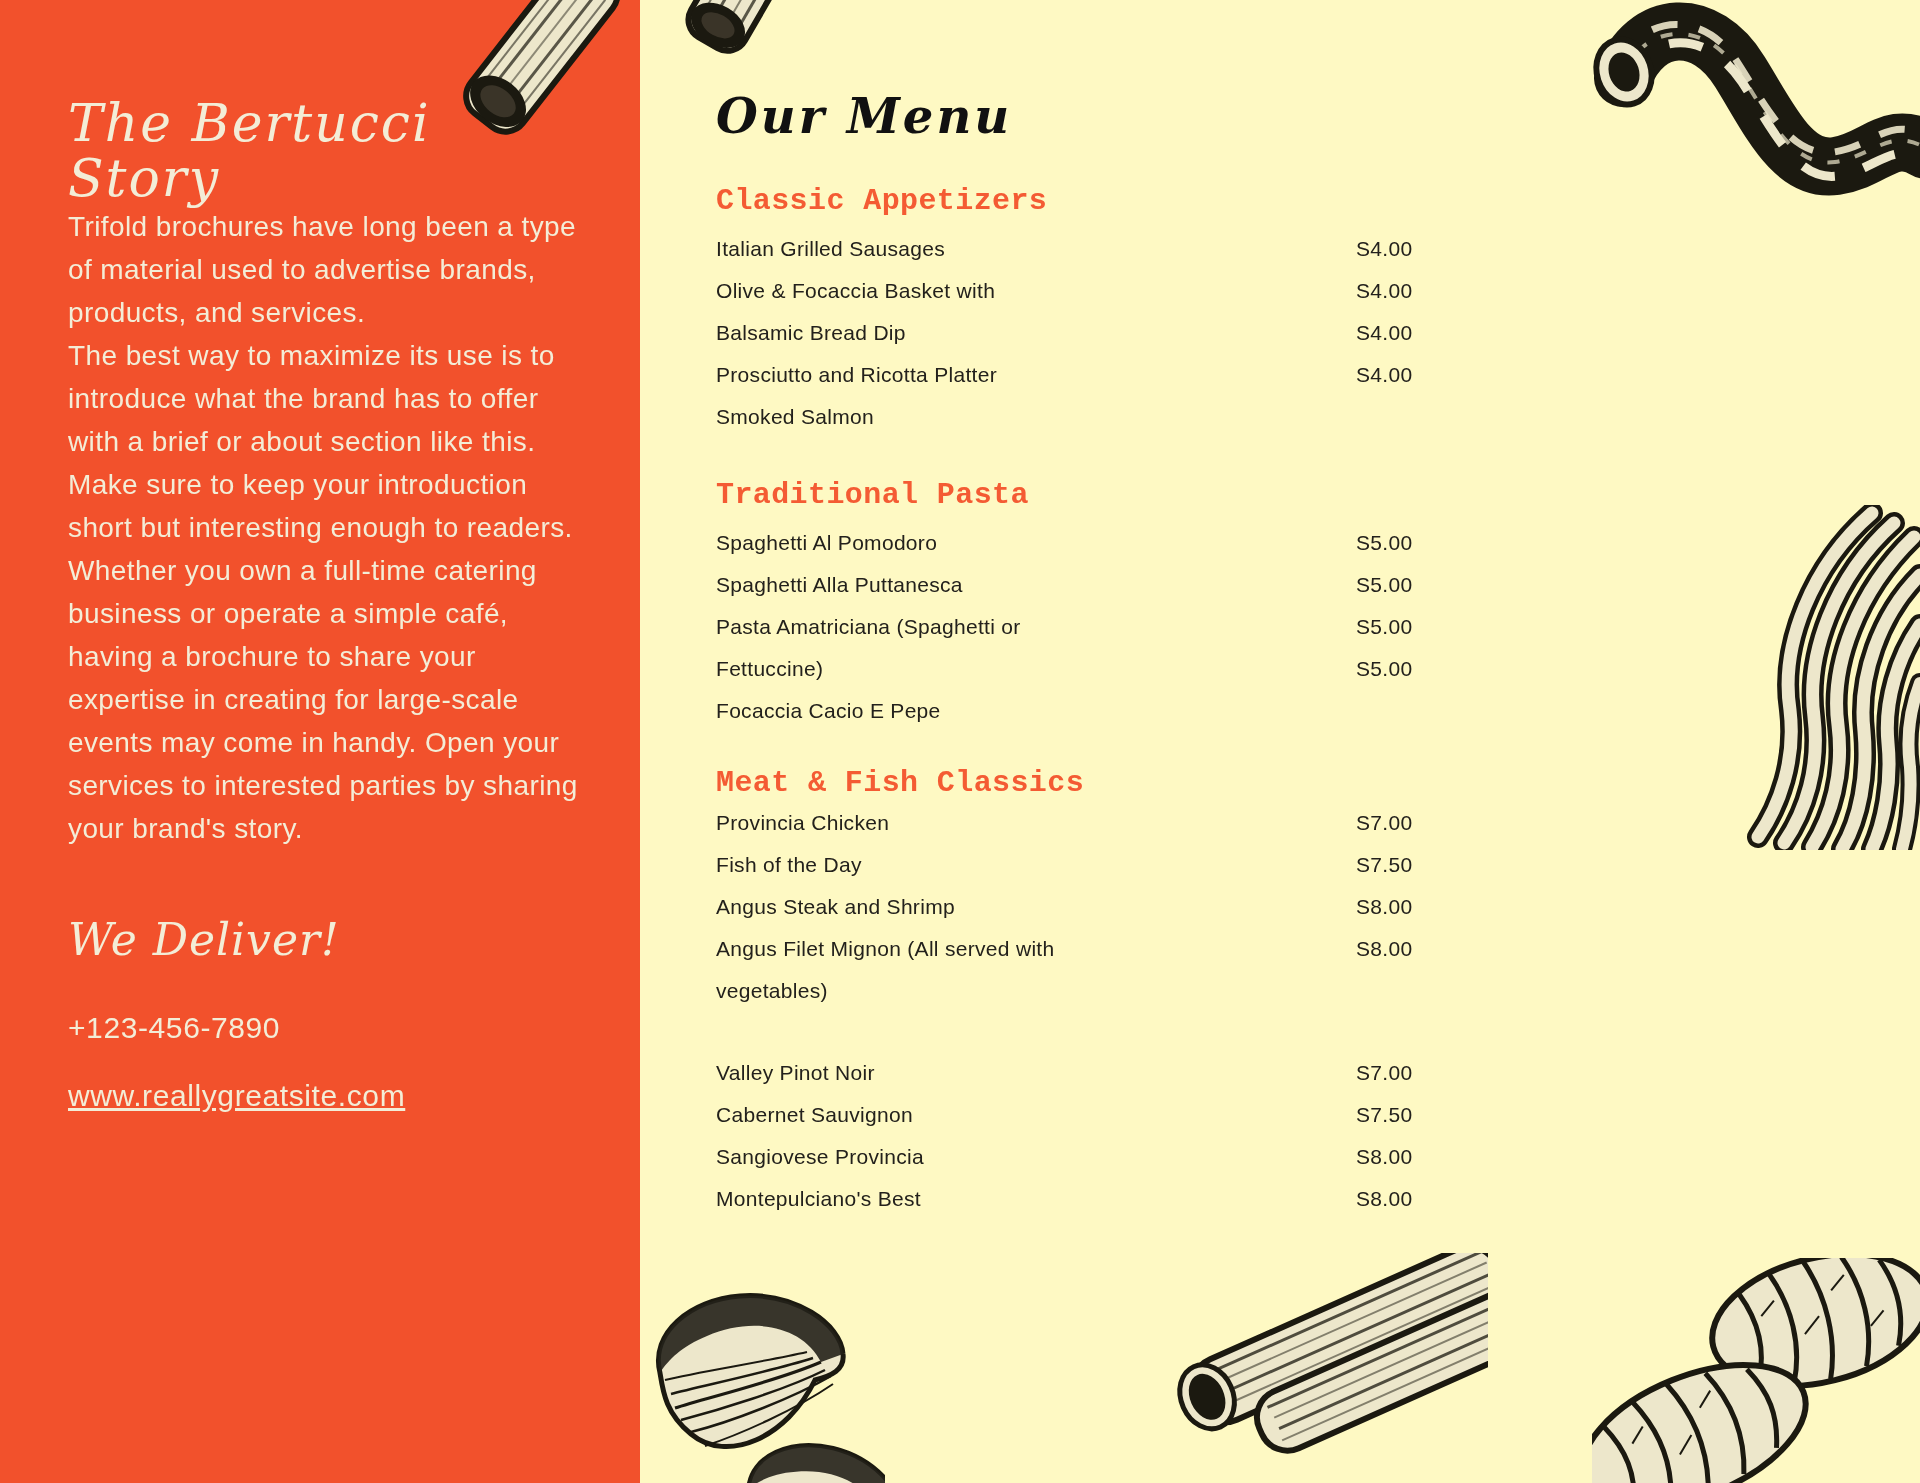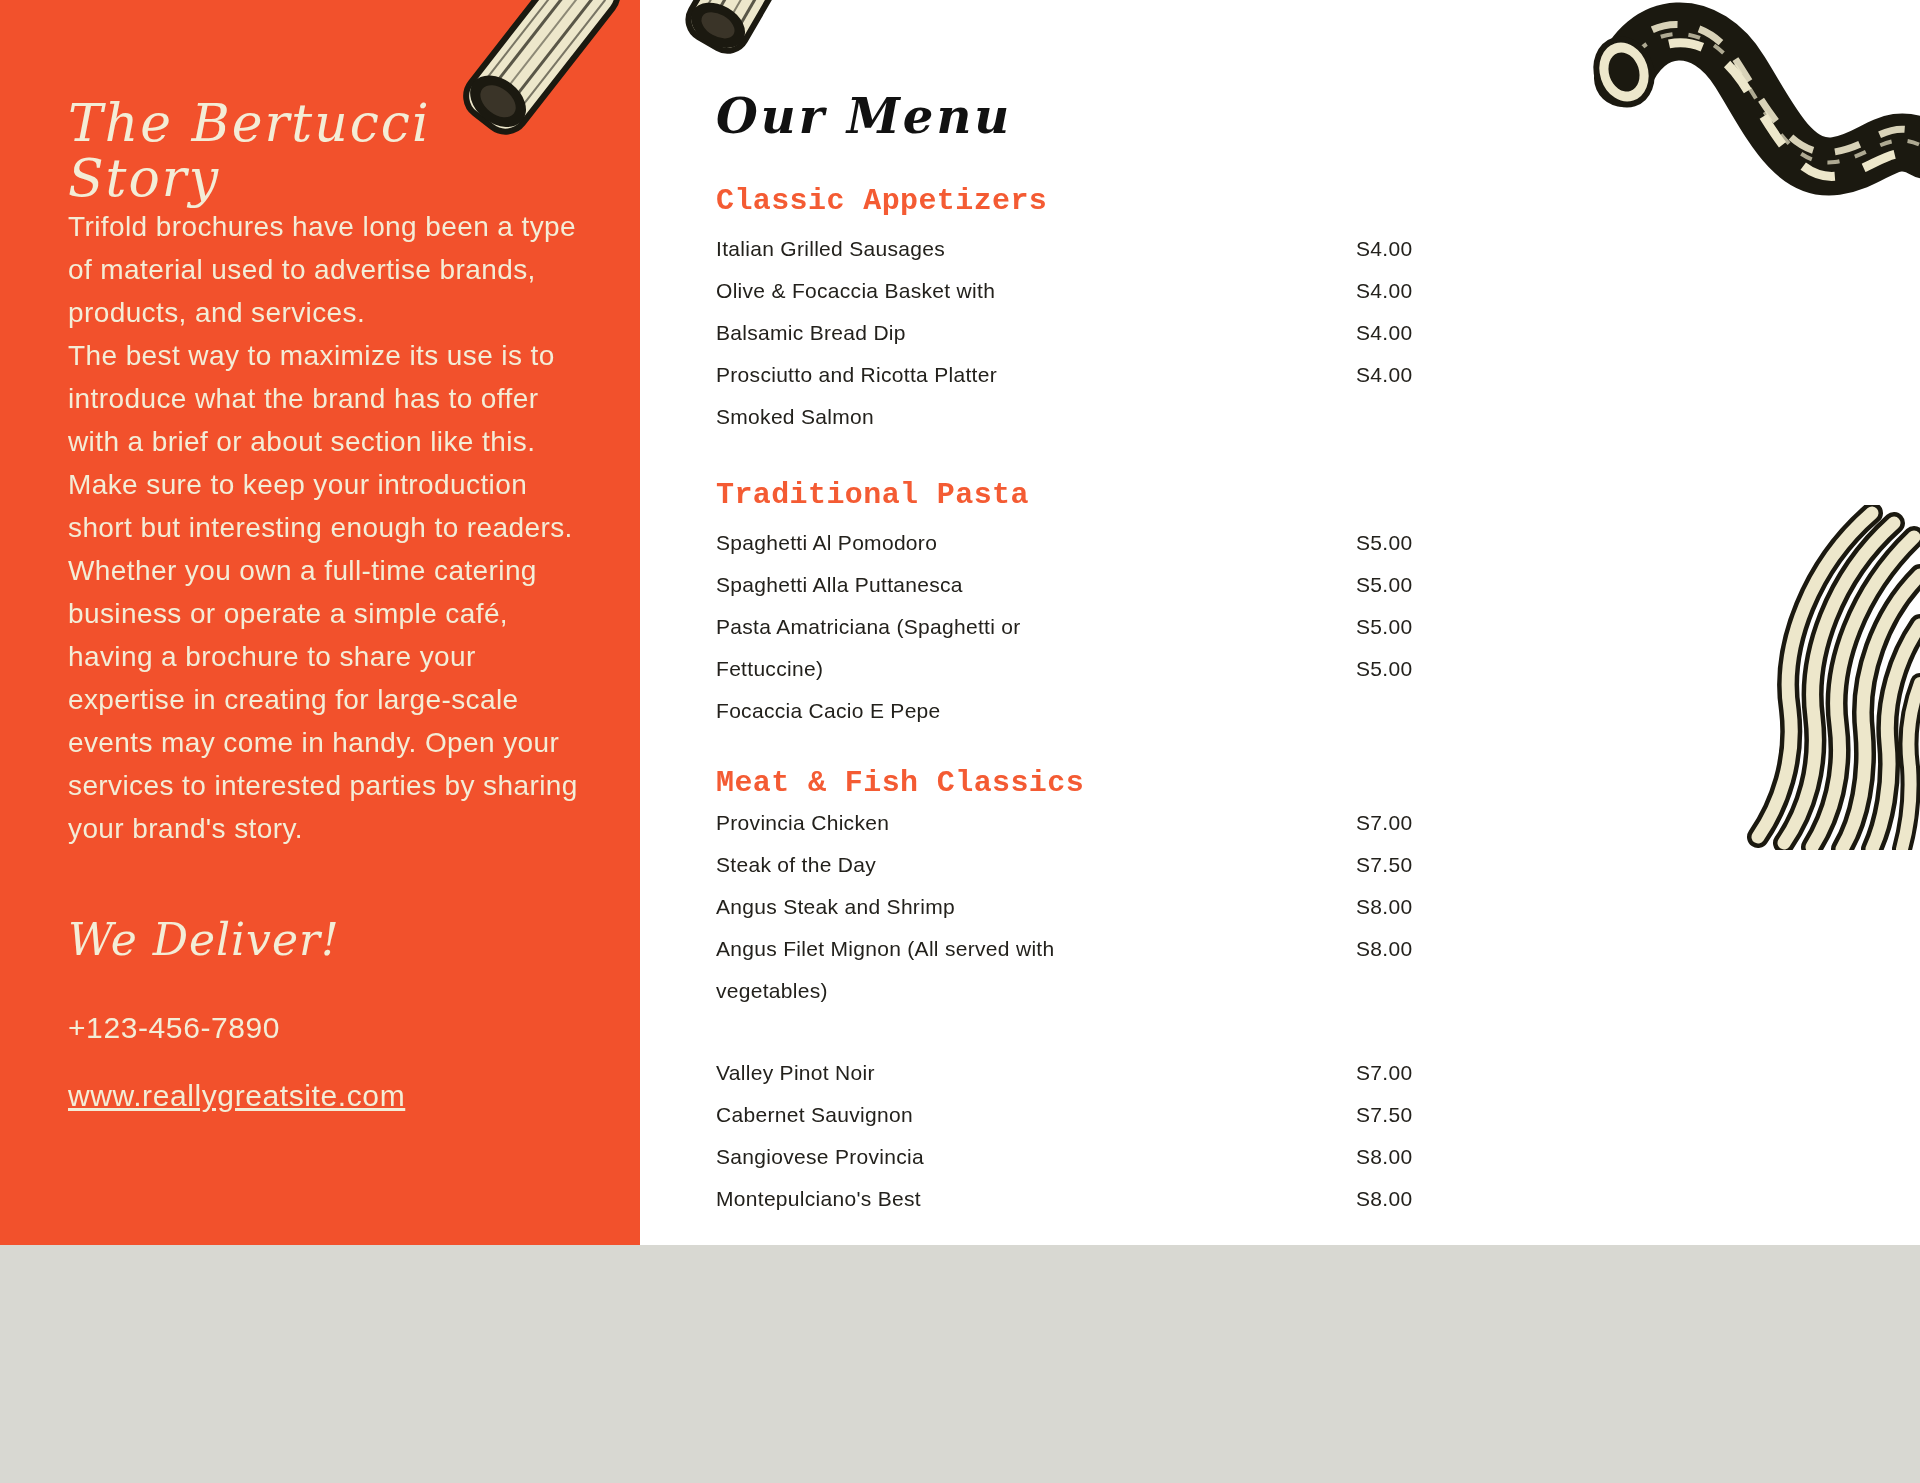--- a/index.html
+++ b/index.html
@@ -1,19 +1,19 @@
 <!DOCTYPE html>
 <html><head>
 <meta charset="utf-8">
 <style>
   html,body{margin:0;padding:0;background:#d8d8d2;}
   .page{
     position:relative;
-    width:1920px;height:1245px;
-    background:#ffffff;
+    width:1920px;height:1483px;
+    background:#fef9c3;
     overflow:hidden;
     font-family:"Liberation Sans","DejaVu Sans",sans-serif;
   }
   
   .panel-left{
     position:absolute;left:0;top:0;width:640px;height:1483px;
     background:#F2512C;
     box-sizing:border-box;
     padding:96px 56px 0 68px;
     color:#F3EDD7;
@@ -124,21 +124,21 @@
       </div>
     </section>
 
     <section class="tight">
       <h3 class="section-heading" style="margin-bottom:2px">Meat &amp; Fish Classics</h3>
       <div class="menu-row">
         <span class="item-name">Provincia Chicken</span>
         <span class="item-price">S7.00</span>
       </div>
       <div class="menu-row">
-        <span class="item-name">Steak of the Day</span>
+        <span class="item-name">Fish of the Day</span>
         <span class="item-price">S7.50</span>
       </div>
       <div class="menu-row">
         <span class="item-name">Angus Steak and Shrimp</span>
         <span class="item-price">S8.00</span>
       </div>
       <div class="menu-row">
         <span class="item-name">Angus Filet Mignon (All served with</span>
         <span class="item-price">S8.00</span>
       </div>

